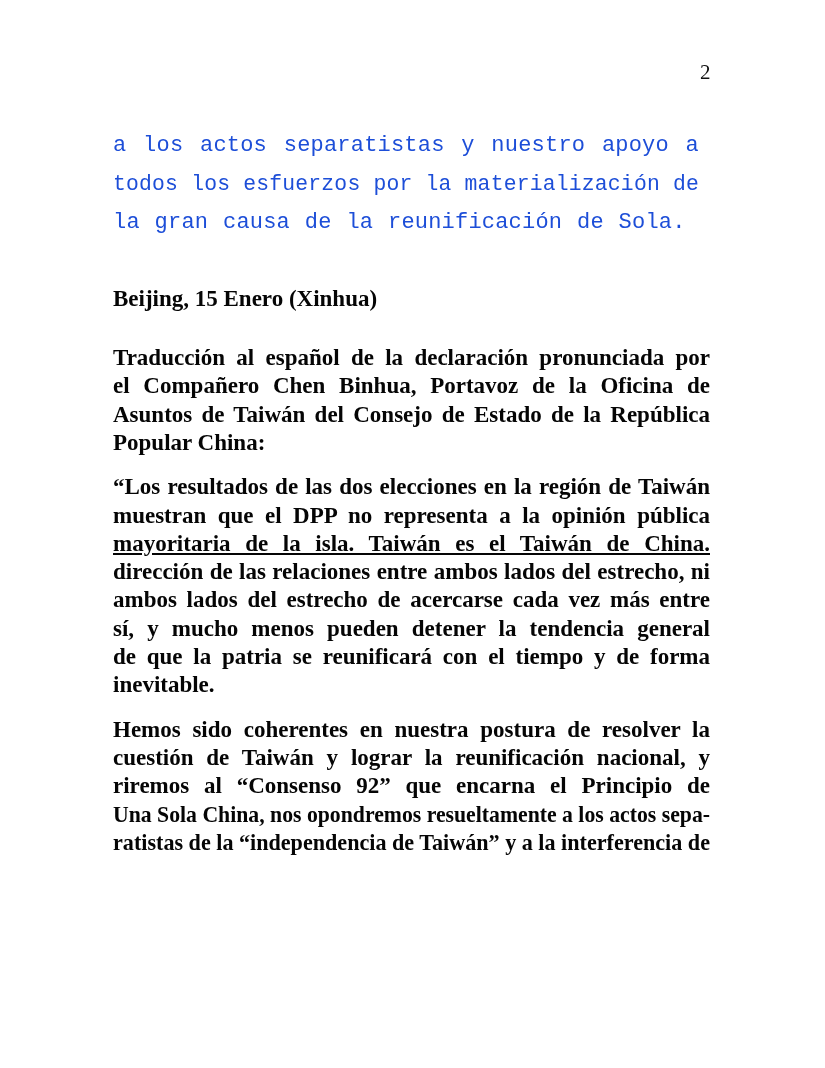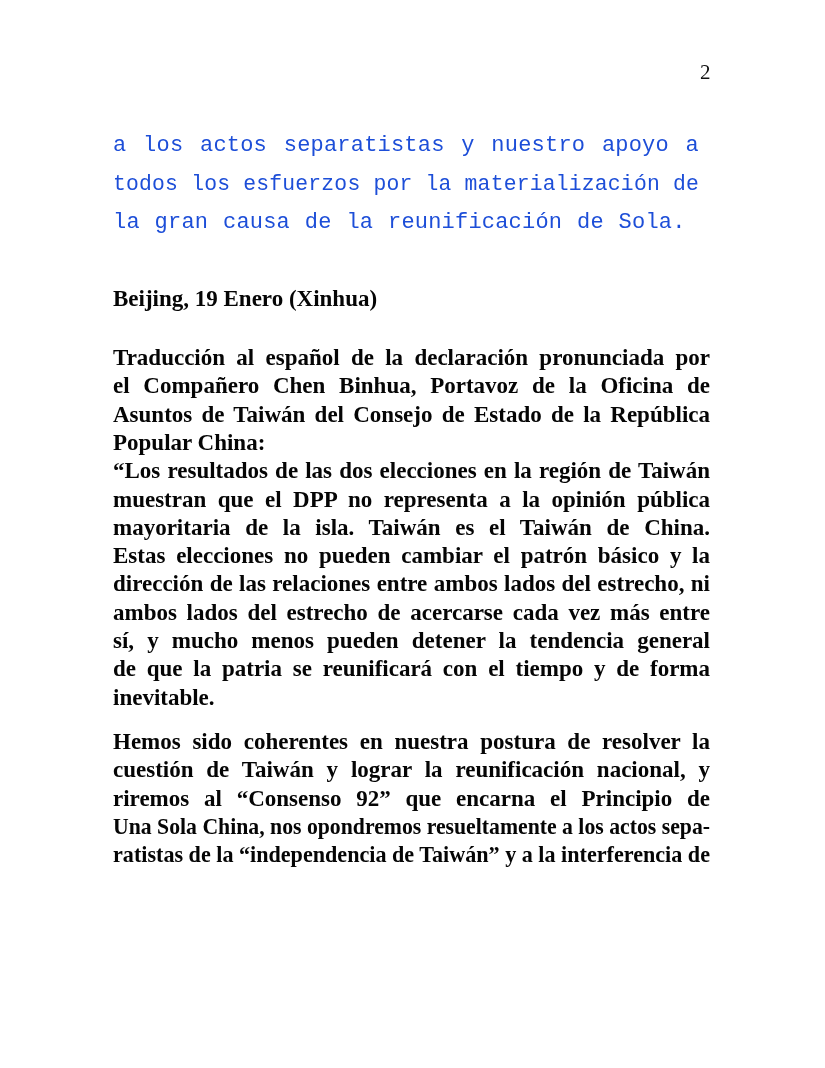--- a/index.html
+++ b/index.html
@@ -33,55 +33,54 @@
   }
   .serif{
     font-family:"Liberation Serif","DejaVu Serif",serif;
     font-weight:700;
     font-size:23px;
     line-height:28.3px;
     color:#050505;
   }
   .dateline{margin-top:42px;}
   .para-1{margin-top:31px;}
-  .para-2{margin-top:0;}
+  .para-2{margin-top:16px;}
   .para-3{margin-top:16px;}
   .tline{display:block;}
 </style>
 </head>
 <body>
 
 <div class="page">
 
   <div class="pageno">2</div>
 
   <div class="content">
 
     <div class="mono-block">
       <span class="tline" style="white-space: nowrap; display: block; word-spacing: 3.30134px;">a los actos separatistas y nuestro apoyo a</span>
       <span class="tline" style="white-space: nowrap; display: block; transform-origin: 0px 50%; transform: scaleX(0.971631);">todos los esfuerzos por la materialización de</span>
       <span class="tline" style="white-space: nowrap; display: block; word-spacing: 1.38616px;">la gran causa de la reunificación de Sola.</span>
     </div>
 
     <div class="serif dateline">
-      <span class="tline">Beijing, 19 Enero (Xinhua)</span>
+      <span class="tline">Beijing, 15 Enero (Xinhua)</span>
     </div>
 
     <div class="serif para-1">
       <span class="tline" style="white-space: nowrap; display: block; word-spacing: 5.53795px;">Traducción al español de la declaración pronunciada por</span>
       <span class="tline" style="white-space: nowrap; display: block; word-spacing: 7.99219px;">el Compañero Chen Binhua, Portavoz de la Oficina de</span>
       <span class="tline" style="white-space: nowrap; display: block; word-spacing: 3.49479px; font-family: Liberation Serif, serif;">Asuntos de Taiwán del Consejo de Estado de la República</span>
       <span class="tline">Popular China:</span>
     </div>
 
     <div class="serif para-2">
       <span class="tline" style="white-space: nowrap; display: block; word-spacing: 1.38437px;">“Los resultados de las dos elecciones en la región de Taiwán</span>
       <span class="tline" style="white-space: nowrap; display: block; word-spacing: 5.72743px;">muestran que el DPP no representa a la opinión pública</span>
-      <span class="tline" style="white-space: nowrap; display: block; word-spacing: 8.8941px;">mayoritaria de la isla. Taiwán es el Taiwán de China.</span>
-      <span class="tline" style="white-space: nowrap; display: block; word-spacing: 4.97569px;">Estas elecciones no pueden cambiar el patrón básico y la</span>
+      <span class="tline" style="white-space: nowrap; display: block; word-spacing: 8.8941px; text-decoration: underline;">mayoritaria de la isla. Taiwán es el Taiwán de China.</span>
       <span class="tline" style="white-space: nowrap; display: block; word-spacing: 0.649306px;">dirección de las relaciones entre ambos lados del estrecho, ni</span>
       <span class="tline" style="white-space: nowrap; display: block; word-spacing: 3.94792px;">ambos lados del estrecho de acercarse cada vez más entre</span>
       <span class="tline" style="white-space: nowrap; display: block; word-spacing: 7.35547px;">sí, y mucho menos pueden detener la tendencia general</span>
       <span class="tline" style="white-space: nowrap; display: block; word-spacing: 5.0071px;">de que la patria se reunificará con el tiempo y de forma</span>
       <span class="tline">inevitable.</span>
     </div>
 
     <div class="serif para-3">
       <span class="tline" style="white-space: nowrap; display: block; word-spacing: 5.94922px;">Hemos sido coherentes en nuestra postura de resolver la</span>
       <span class="tline" style="white-space: nowrap; display: block; word-spacing: 7.08203px;">cuestión de Taiwán y lograr la reunificación nacional, y</span>

